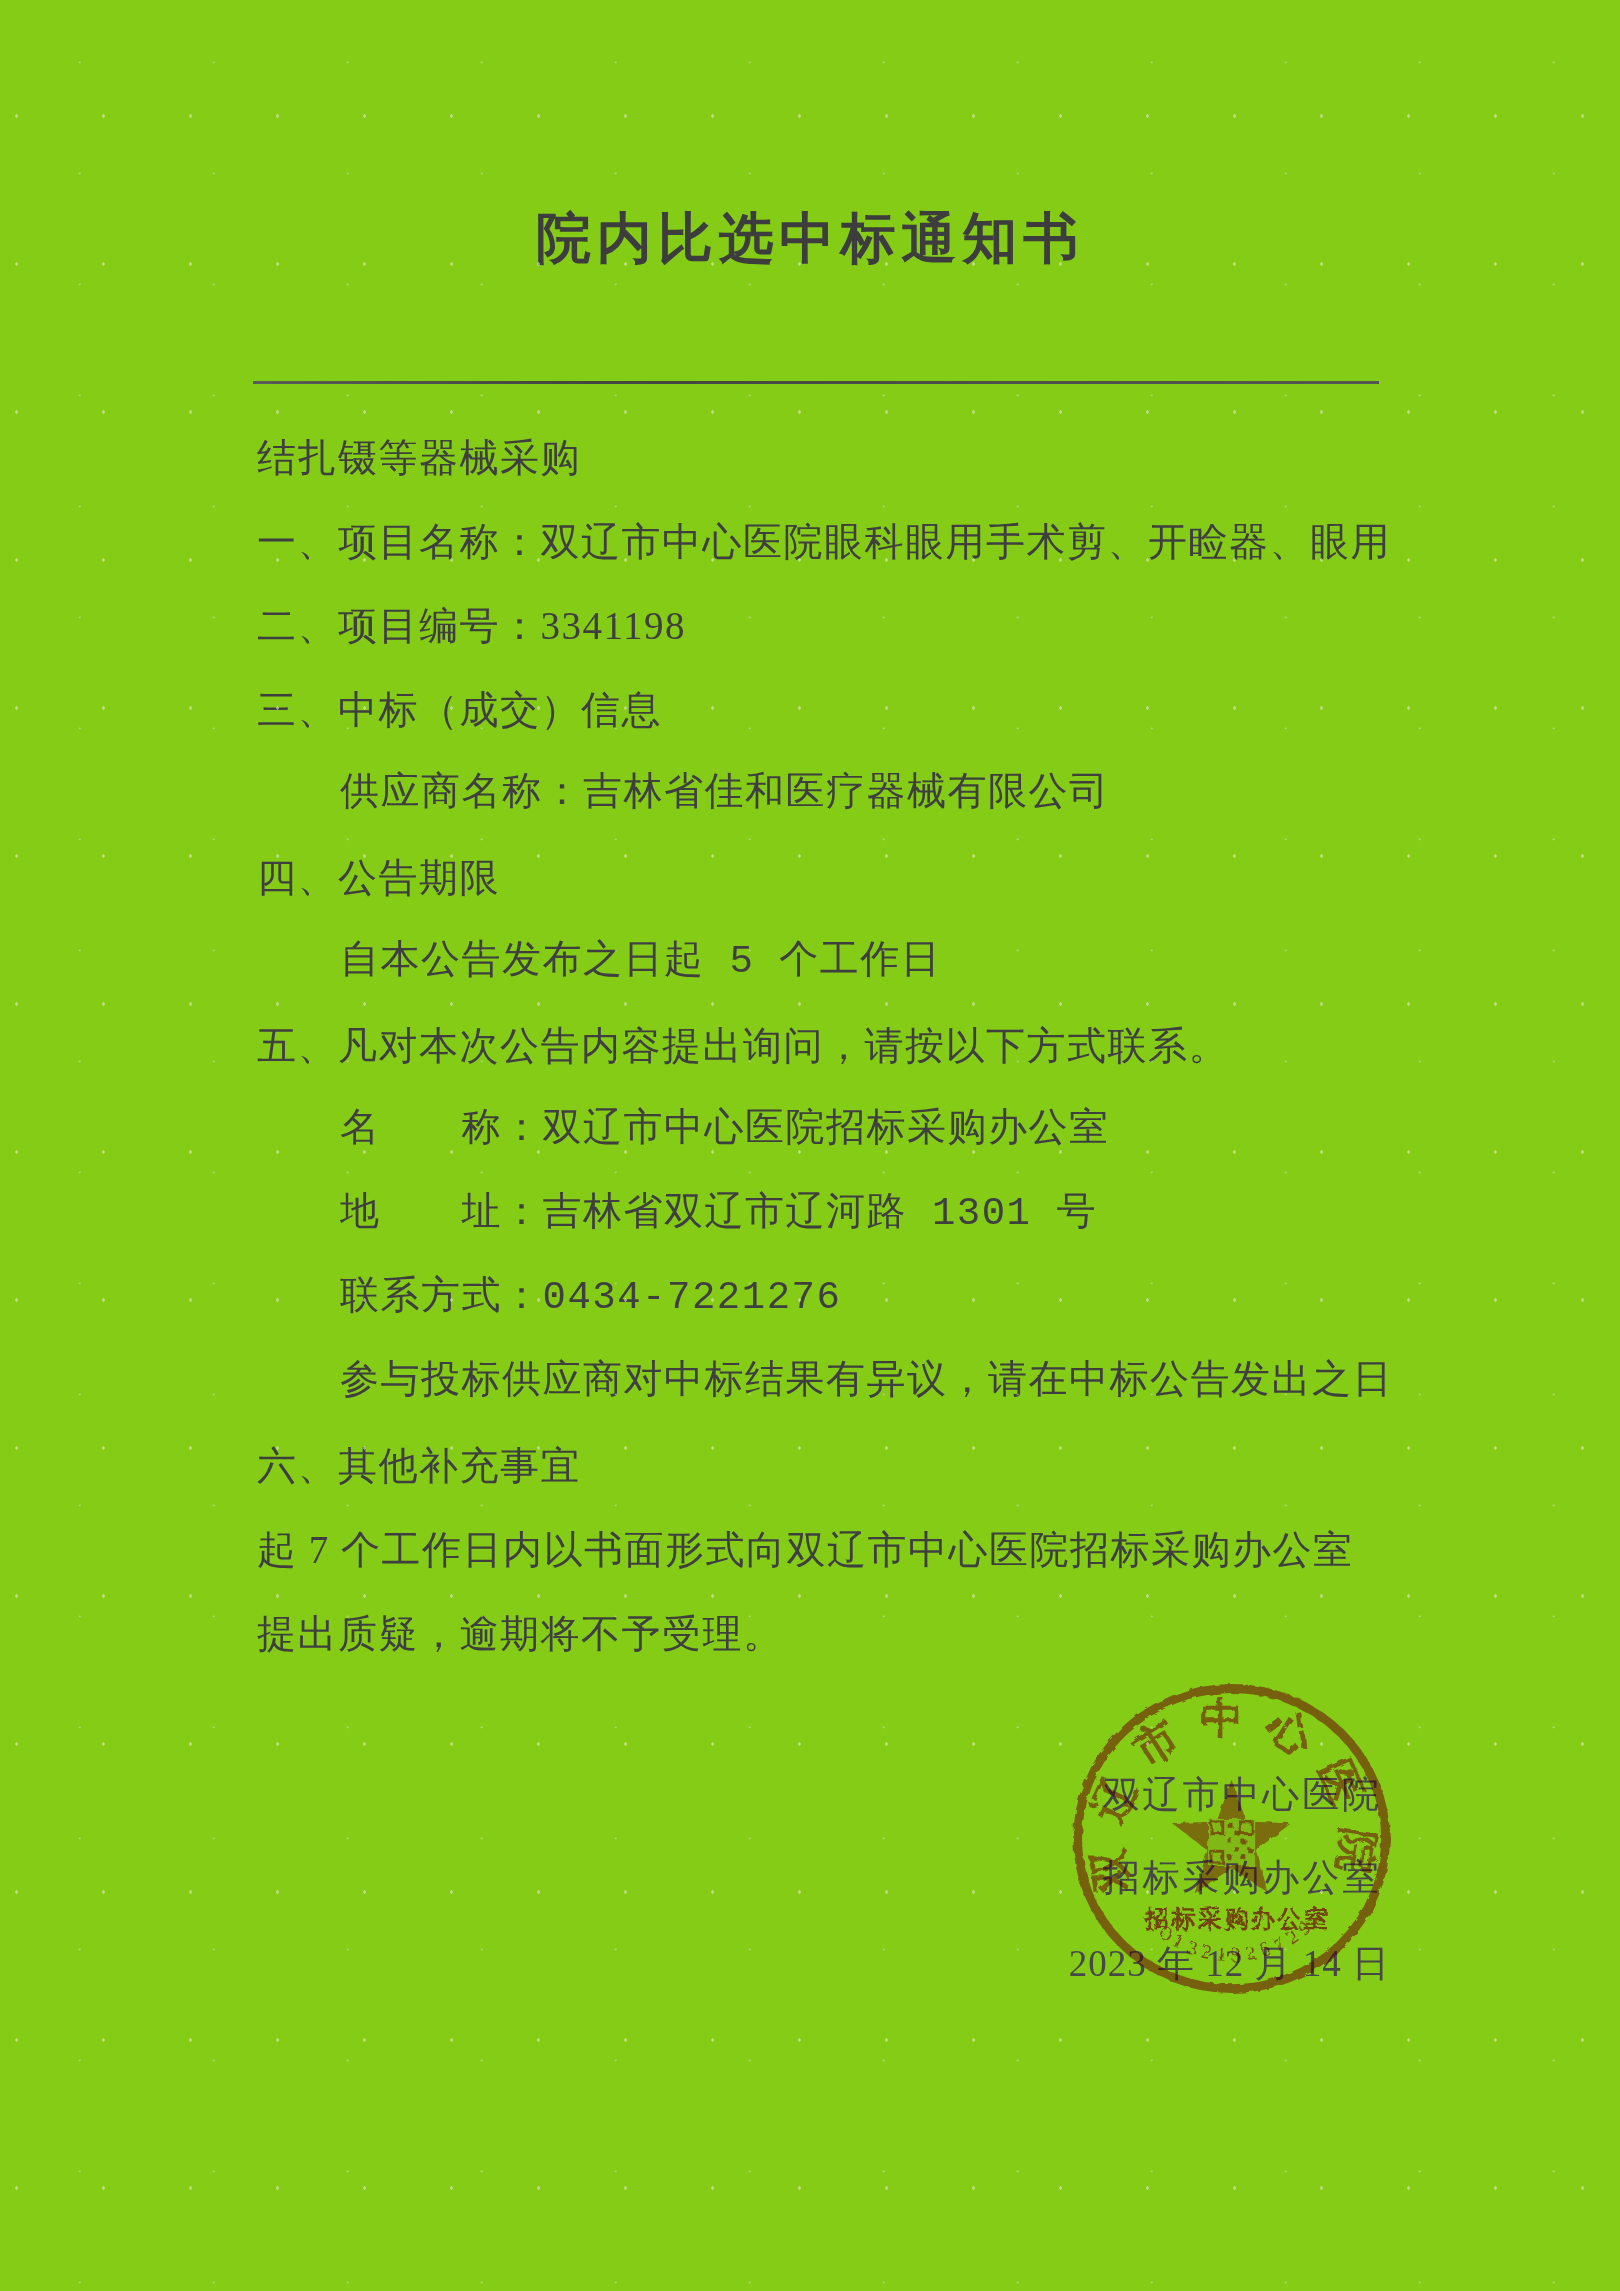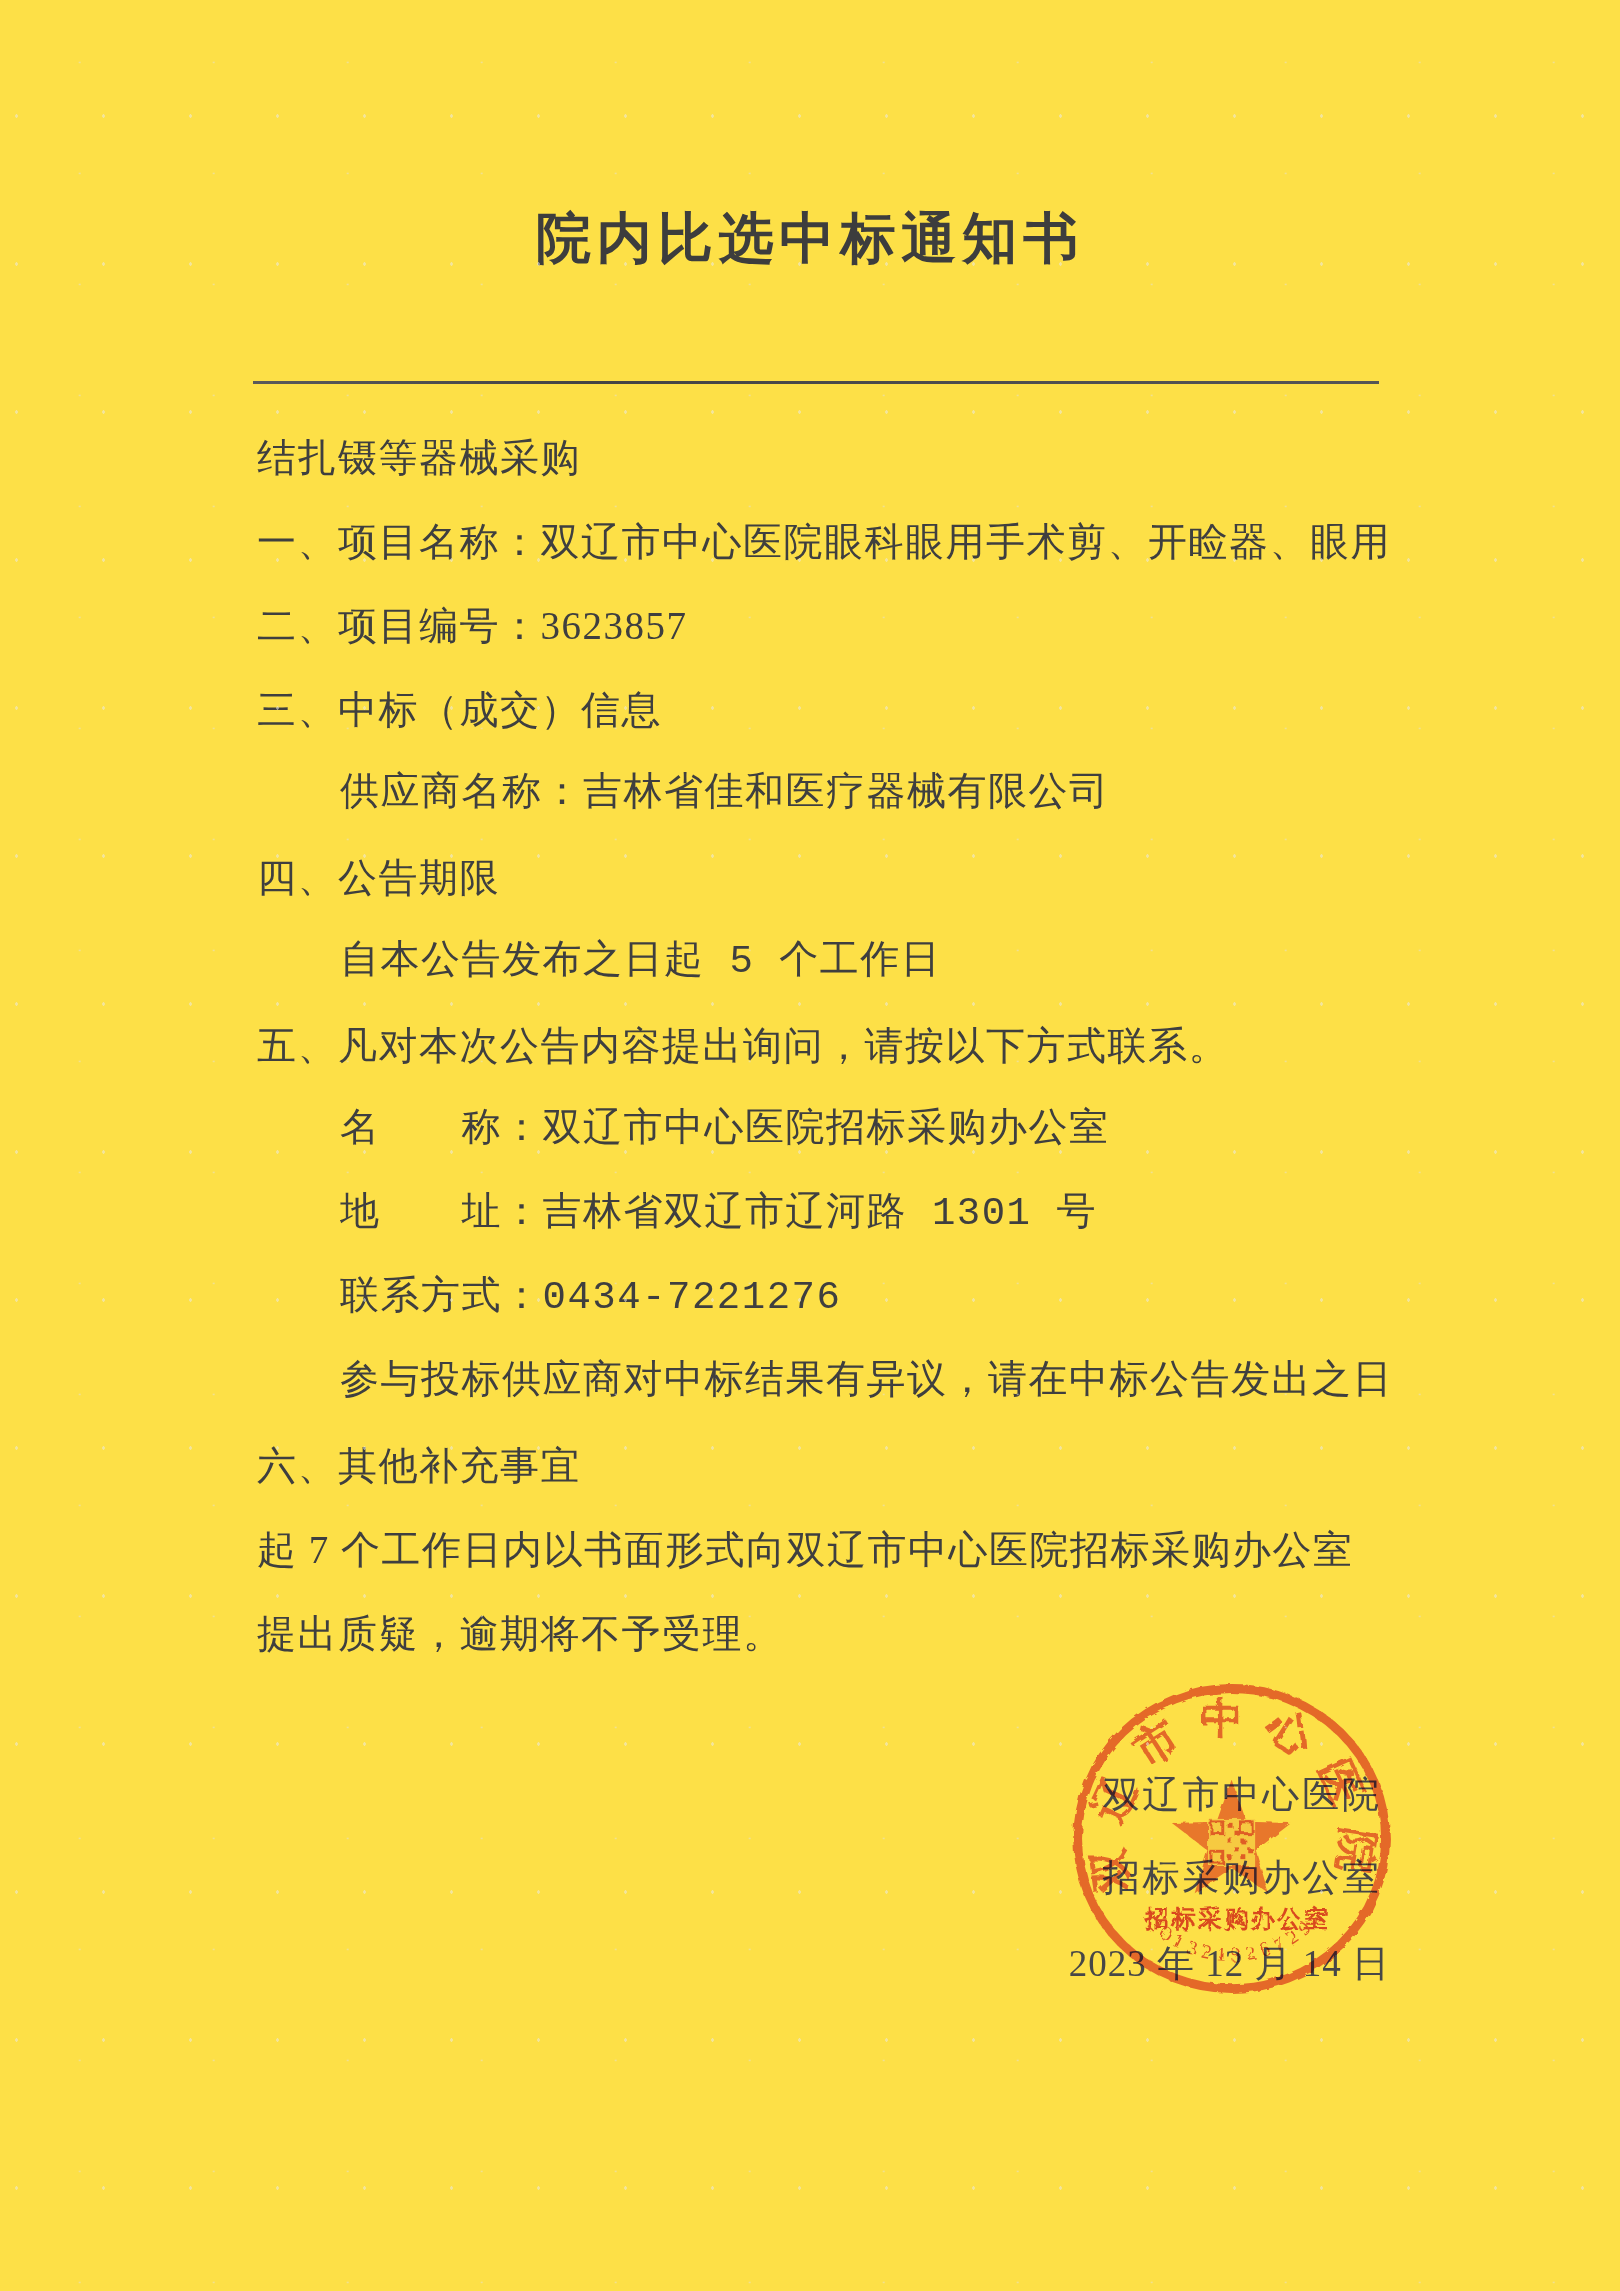--- a/index.html
+++ b/index.html
@@ -1,20 +1,20 @@
 <!DOCTYPE html>
 <html><head>
 <meta charset="utf-8">
 <style>
   html,body{margin:0;padding:0;background:#ddd;}
   .page{
     position:relative;
     width:1620px;height:2292px;
     margin:0 auto;
-    background:#fde047;
+    background:#84cc16;
     overflow:hidden;
     font-family:"Liberation Serif","DejaVu Serif",serif;
     color:#414141;
   }
   
   .page::after{
     content:"";position:absolute;inset:0;pointer-events:none;
     background-image:
       radial-gradient(#e4e2da 1px, transparent 1.4px),
       radial-gradient(#eceae3 1px, transparent 1.4px);
@@ -63,21 +63,21 @@
 
 <div class="page">
 
   <h1 class="doc-title">院内比选中标通知书</h1>
 
   <div class="rule"></div>
 
   <div class="body-lines">
     <div class="line">结扎镊等器械采购</div>
     <div class="line">一、项目名称：双辽市中心医院眼科眼用手术剪、开睑器、眼用</div>
-    <div class="line">二、项目编号：3623857</div>
+    <div class="line">二、项目编号：3341198</div>
     <div class="line">三、中标（成交）信息</div>
     <div class="line indent1">供应商名称：吉林省佳和医疗器械有限公司</div>
     <div class="line">四、公告期限</div>
     <div class="line indent1">自本公告发布之日起 5 个工作日</div>
     <div class="line">五、凡对本次公告内容提出询问，请按以下方式联系。</div>
     <div class="line indent1">名　　称：双辽市中心医院招标采购办公室</div>
     <div class="line indent1">地　　址：吉林省双辽市辽河路 1301 号</div>
     <div class="line indent1">联系方式：0434-7221276</div>
     <div class="line indent1">参与投标供应商对中标结果有异议，请在中标公告发出之日</div>
     <div class="line">六、其他补充事宜</div>

